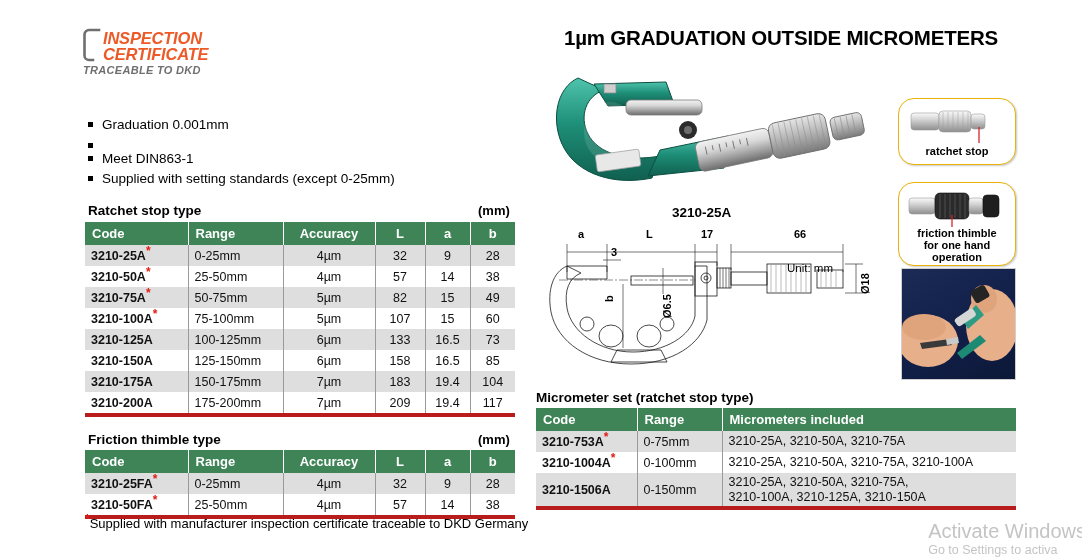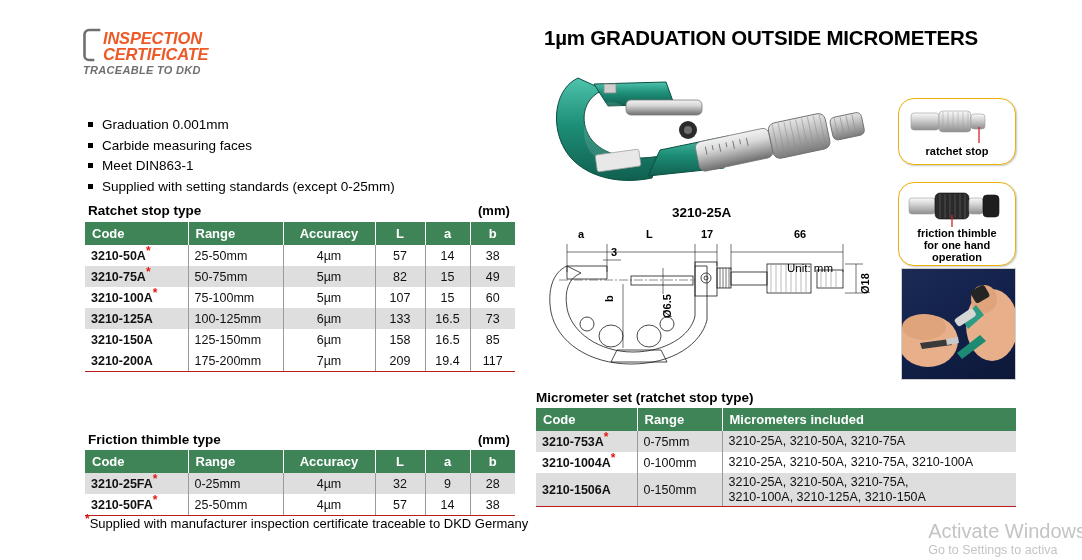--- a/index.html
+++ b/index.html
@@ -43,35 +43,35 @@
     height:17px;
   }
   table.t th.c{text-align:center;padding-left:0;}
   table.t td{
     font-size:12.5px;padding:2px 6px;height:17px;
     border-right:1px solid #9a9a9a;color:#111;
   }
   table.t td:last-child,table.t th:last-child{border-right:none;}
   table.t tr.alt td{background:#DEDEDE;}
   table.t tr.wht td{background:#ffffff;}
-  table.t tr.last td{border-bottom:1px solid #b91c1c;}
+  table.t tr.last td{border-bottom:4px solid #b91c1c;}
   td.code{font-weight:bold;text-align:left;padding-left:7px;}
   td.rng{text-align:left;padding-left:7px;}
   td.ctr{text-align:center;padding-left:0;padding-right:0;}
   td.inc{text-align:left;padding-left:7px;font-size:12.5px;line-height:14.5px;}
   .ast{color:#E01B13;font-weight:bold;font-size:12px;vertical-align:super;line-height:0;}
 
   .footnote{
     position:absolute;left:85px;top:516px;font-size:13px;
   }
   .footnote .ast{font-size:12px;}
 
   
   .title{
-    position:absolute;left:544px;top:26px;
+    position:absolute;left:564px;top:26px;
     font-size:20.5px;font-weight:bold;letter-spacing:-0.2px;
   }
 
   .caption{position:absolute;font-size:13.5px;font-weight:bold;}
 
   
   .pbox{
     position:absolute;background:#fff;border:1px solid #eab308;border-radius:16px;
     box-shadow:1px 1px 2px rgba(0,0,0,.22);
   }
@@ -116,21 +116,20 @@
     <div class="logo-sub">TRACEABLE TO DKD</div>
   </div>
 
   <div class="bullets">
     <div class="bullet">
       <span class="sq"></span>
       <span>Graduation 0.001mm</span>
     </div>
     <div class="bullet">
       <span class="sq"></span>
-      <span>Carbide measuring faces</span>
     </div>
     <div class="bullet">
       <span class="sq"></span>
       <span>Meet DIN863-1</span>
     </div>
     <div class="bullet">
       <span class="sq"></span>
       <span>Supplied with setting standards (except 0-25mm)</span>
     </div>
   </div>
@@ -151,20 +150,28 @@
         <tr>
       <th>Code</th>
       <th>Range</th>
       <th class="c">Accuracy</th>
       <th class="c">L</th>
       <th class="c">a</th>
       <th class="c">b</th>
     </tr>
       </thead>
     <tbody>
+        <tr class="alt">
+          <td class="code">3210-25A<span class="ast">*</span></td>
+          <td class="rng">0-25mm</td>
+          <td class="ctr">4µm</td>
+          <td class="ctr">32</td>
+          <td class="ctr">9</td>
+          <td class="ctr">28</td>
+        </tr>
         <tr class="wht">
           <td class="code">3210-50A<span class="ast">*</span></td>
           <td class="rng">25-50mm</td>
           <td class="ctr">4µm</td>
           <td class="ctr">57</td>
           <td class="ctr">14</td>
           <td class="ctr">38</td>
         </tr>
         <tr class="alt">
           <td class="code">3210-75A<span class="ast">*</span></td>
@@ -190,20 +197,28 @@
           <td class="ctr">16.5</td>
           <td class="ctr">73</td>
         </tr>
         <tr class="wht">
           <td class="code">3210-150A</td>
           <td class="rng">125-150mm</td>
           <td class="ctr">6µm</td>
           <td class="ctr">158</td>
           <td class="ctr">16.5</td>
           <td class="ctr">85</td>
+        </tr>
+        <tr class="alt">
+          <td class="code">3210-175A</td>
+          <td class="rng">150-175mm</td>
+          <td class="ctr">7µm</td>
+          <td class="ctr">183</td>
+          <td class="ctr">19.4</td>
+          <td class="ctr">104</td>
         </tr>
         <tr class="wht last">
           <td class="code">3210-200A</td>
           <td class="rng">175-200mm</td>
           <td class="ctr">7µm</td>
           <td class="ctr">209</td>
           <td class="ctr">19.4</td>
           <td class="ctr">117</td>
         </tr>
       </tbody>

